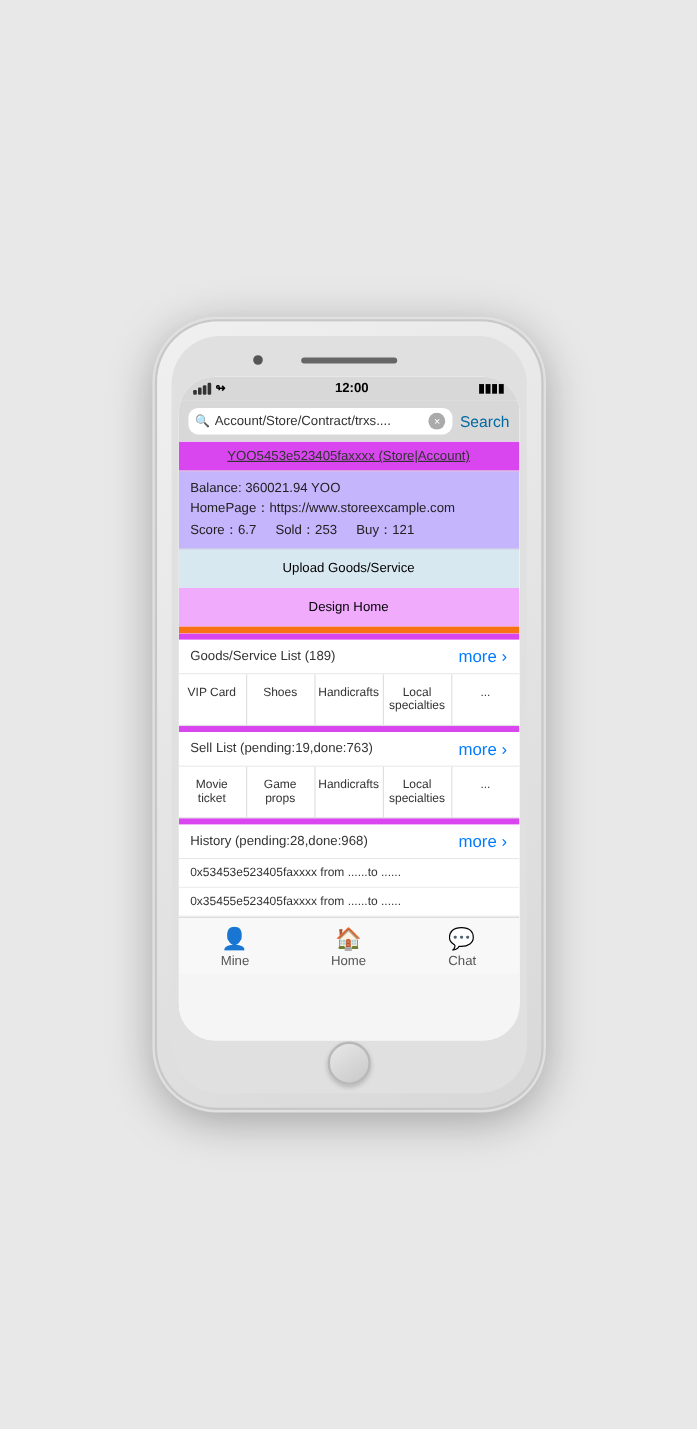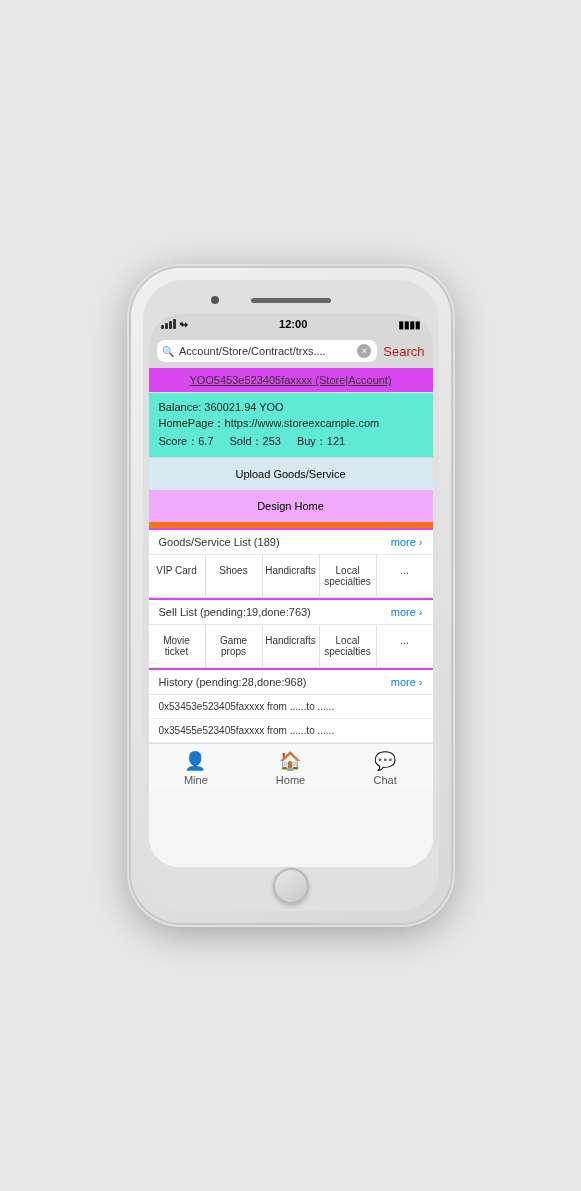--- a/index.html
+++ b/index.html
@@ -112,21 +112,21 @@
       background: #aaa;
       border-radius: 50%;
       display: flex;
       align-items: center;
       justify-content: center;
       color: #fff;
       font-size: 9px;
       cursor: pointer;
     }
     .search-btn {
-      color: #b91c1c;
+      color: #0369a1;
       font-size: 13px;
       font-weight: 500;
       cursor: pointer;
     }
 
     
     .content {
       flex: 1;
       overflow-y: auto;
       background: #f5f5f5;
@@ -138,21 +138,21 @@
       text-align: center;
       padding: 6px 8px;
       font-size: 11px;
       color: #333;
       border-bottom: 1px solid #e0e0e0;
       text-decoration: underline;
     }
 
     
     .balance-section {
-      background: #5eead4;
+      background: #c4b5fd;
       padding: 8px 10px;
       border-bottom: 1px solid #d0d8e0;
     }
     .balance-line { font-size: 11px; color: #222; margin-bottom: 3px; }
     .stats-line {
       display: flex;
       gap: 0;
       font-size: 11px;
       color: #222;
     }
@@ -175,24 +175,24 @@
     .action-tab.inactive { background: #f0abfc; }
 
     
     .section-header {
       display: flex;
       justify-content: space-between;
       align-items: center;
       padding: 6px 10px;
       background: #fff;
       border-bottom: 1px solid #e8e8e8;
-      border-top: 2px solid #d946ef;
+      border-top: 5px solid #d946ef;
     }
     .section-title { font-size: 11px; color: #333; }
-    .more-link { font-size: 11px; color: #007aff; cursor: pointer; }
+    .more-link { font-size: 14px; color: #007aff; cursor: pointer; }
 
     
     .grid-row {
       display: flex;
       background: #fff;
       border-bottom: 1px solid #e0e0e0;
     }
     .grid-cell {
       flex: 1;
       text-align: center;

